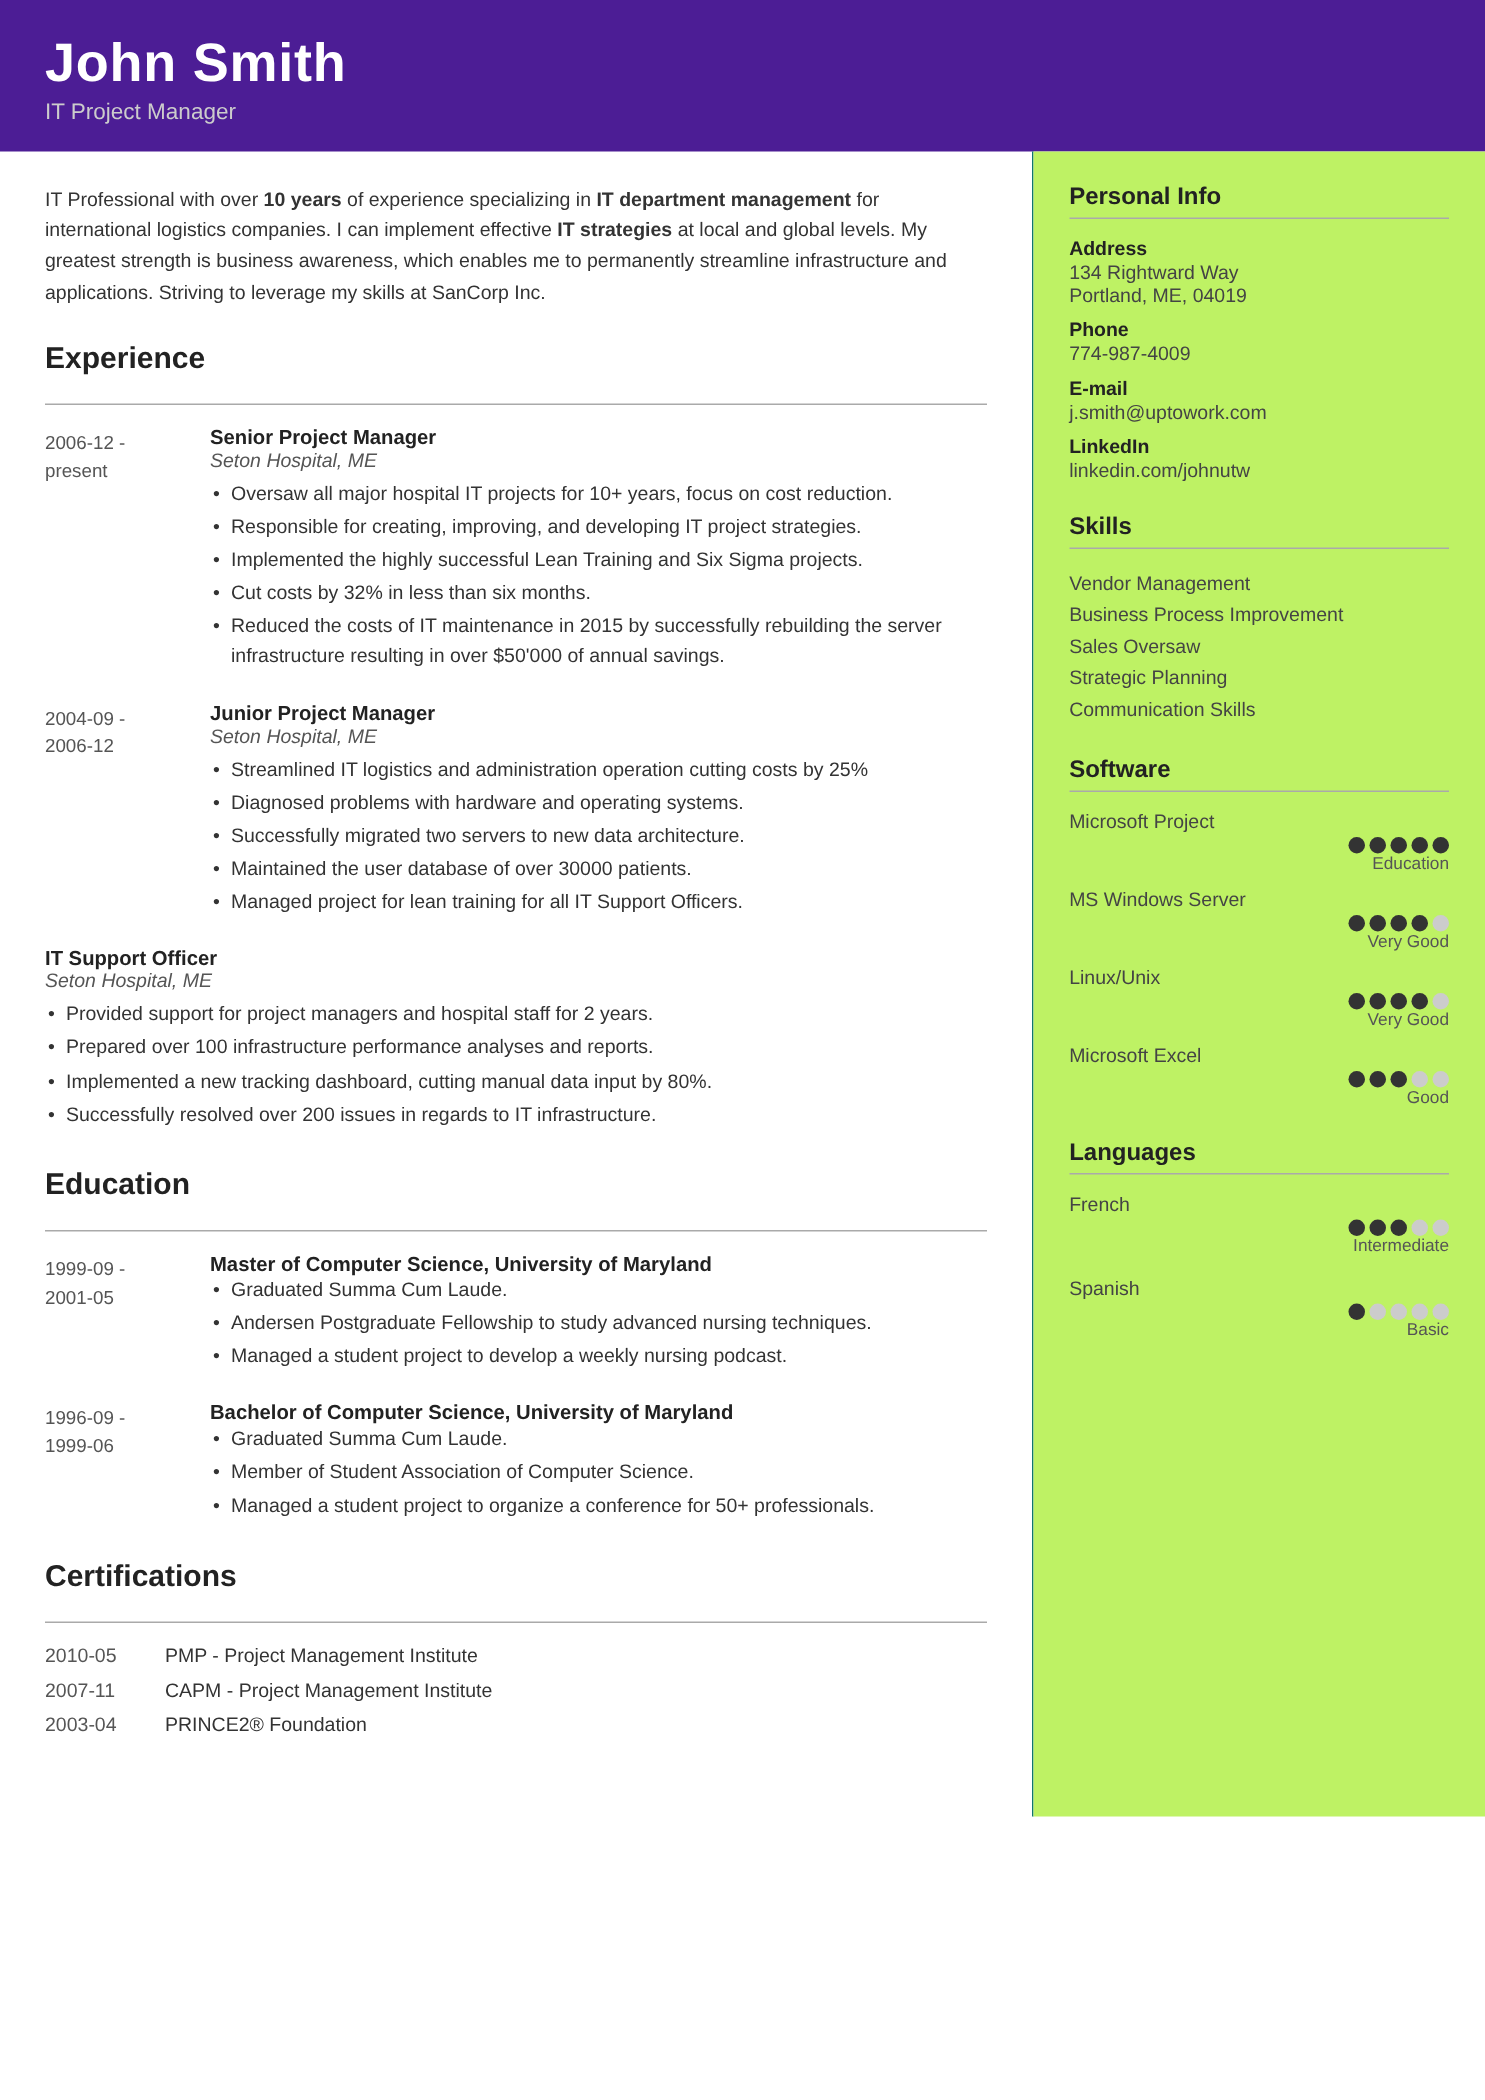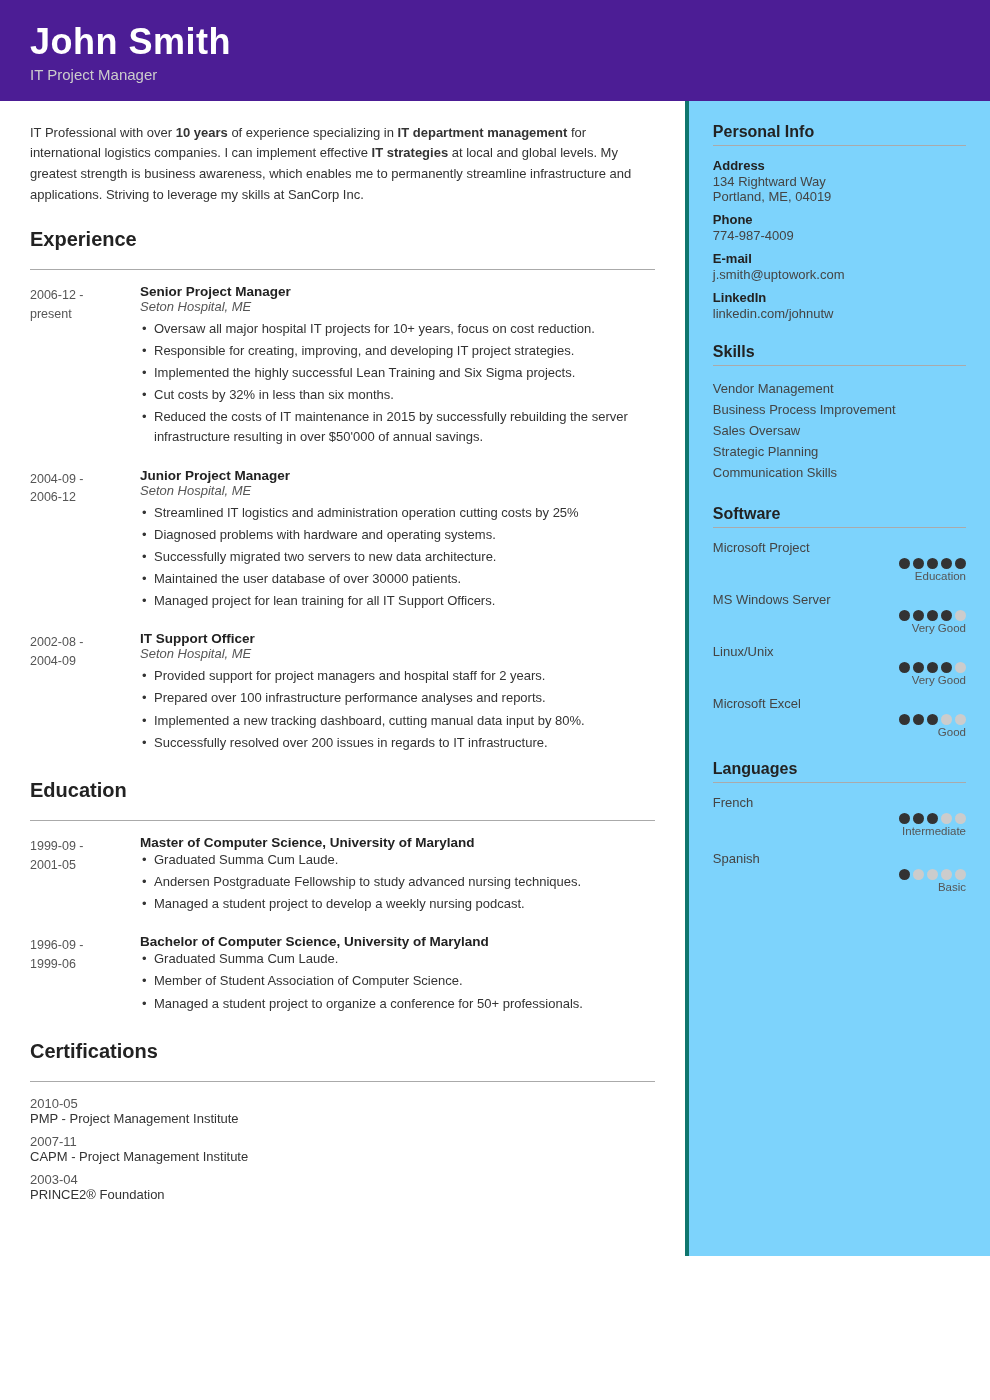--- a/index.html
+++ b/index.html
@@ -28,26 +28,26 @@
       color: #ccc;
       margin-top: 4px;
     }
     .main-layout {
       display: flex;
       width: 100%;
     }
     .left-col {
       width: 760px;
       padding: 22px 30px 30px 30px;
-      border-right: 4px solid #0f766e;
+      border-right: 1px solid #0f766e;
     }
     .right-col {
       width: 330px;
       padding: 22px 24px 30px 24px;
-      background: #7dd3fc;
+      background: #bef264;
     }
     .summary-text {
       font-size: 13px;
       line-height: 1.6;
       margin-bottom: 22px;
       color: #333;
     }
     .section-title {
       font-size: 20px;
       font-weight: 700;
@@ -136,21 +136,21 @@
     }
     .dot.filled { background: #333; }
     .dot.empty { background: #ccc; }
     .dot-label {
       font-size: 11.5px;
       color: #555;
       text-align: right;
     }
     .lang-item { margin-bottom: 14px; }
     .lang-name { font-size: 13px; color: #444; margin-bottom: 3px; }
-    .cert-entry { display: flex; margin-bottom: 8px; flex-direction: column; }
+    .cert-entry { display: flex; margin-bottom: 8px; }
     .cert-date { width: 80px; min-width: 80px; font-size: 13px; color: #555; }
     .cert-name { font-size: 13px; color: #333; }
   </style>
 </head>
 <body>
 
 <div class="header">
   <h1>John Smith</h1>
   <div class="subtitle">IT Project Manager</div>
 </div>
@@ -196,24 +196,20 @@
             <li>Streamlined IT logistics and administration operation cutting costs by 25%</li>
             <li>Diagnosed problems with hardware and operating systems.</li>
             <li>Successfully migrated two servers to new data architecture.</li>
             <li>Maintained the user database of over 30000 patients.</li>
             <li>Managed project for lean training for all IT Support Officers.</li>
           </ul>
         </div>
       </div>
 
       <div class="exp-entry">
-        <div class="exp-dates">
-          <div>2002-08 -</div>
-          <div>2004-09</div>
-        </div>
         <div class="exp-content">
           <div class="exp-title">IT Support Officer</div>
           <div class="exp-company">Seton Hospital, ME</div>
           <ul class="exp-bullets">
             <li>Provided support for project managers and hospital staff for 2 years.</li>
             <li>Prepared over 100 infrastructure performance analyses and reports.</li>
             <li>Implemented a new tracking dashboard, cutting manual data input by 80%.</li>
             <li>Successfully resolved over 200 issues in regards to IT infrastructure.</li>
           </ul>
         </div>

